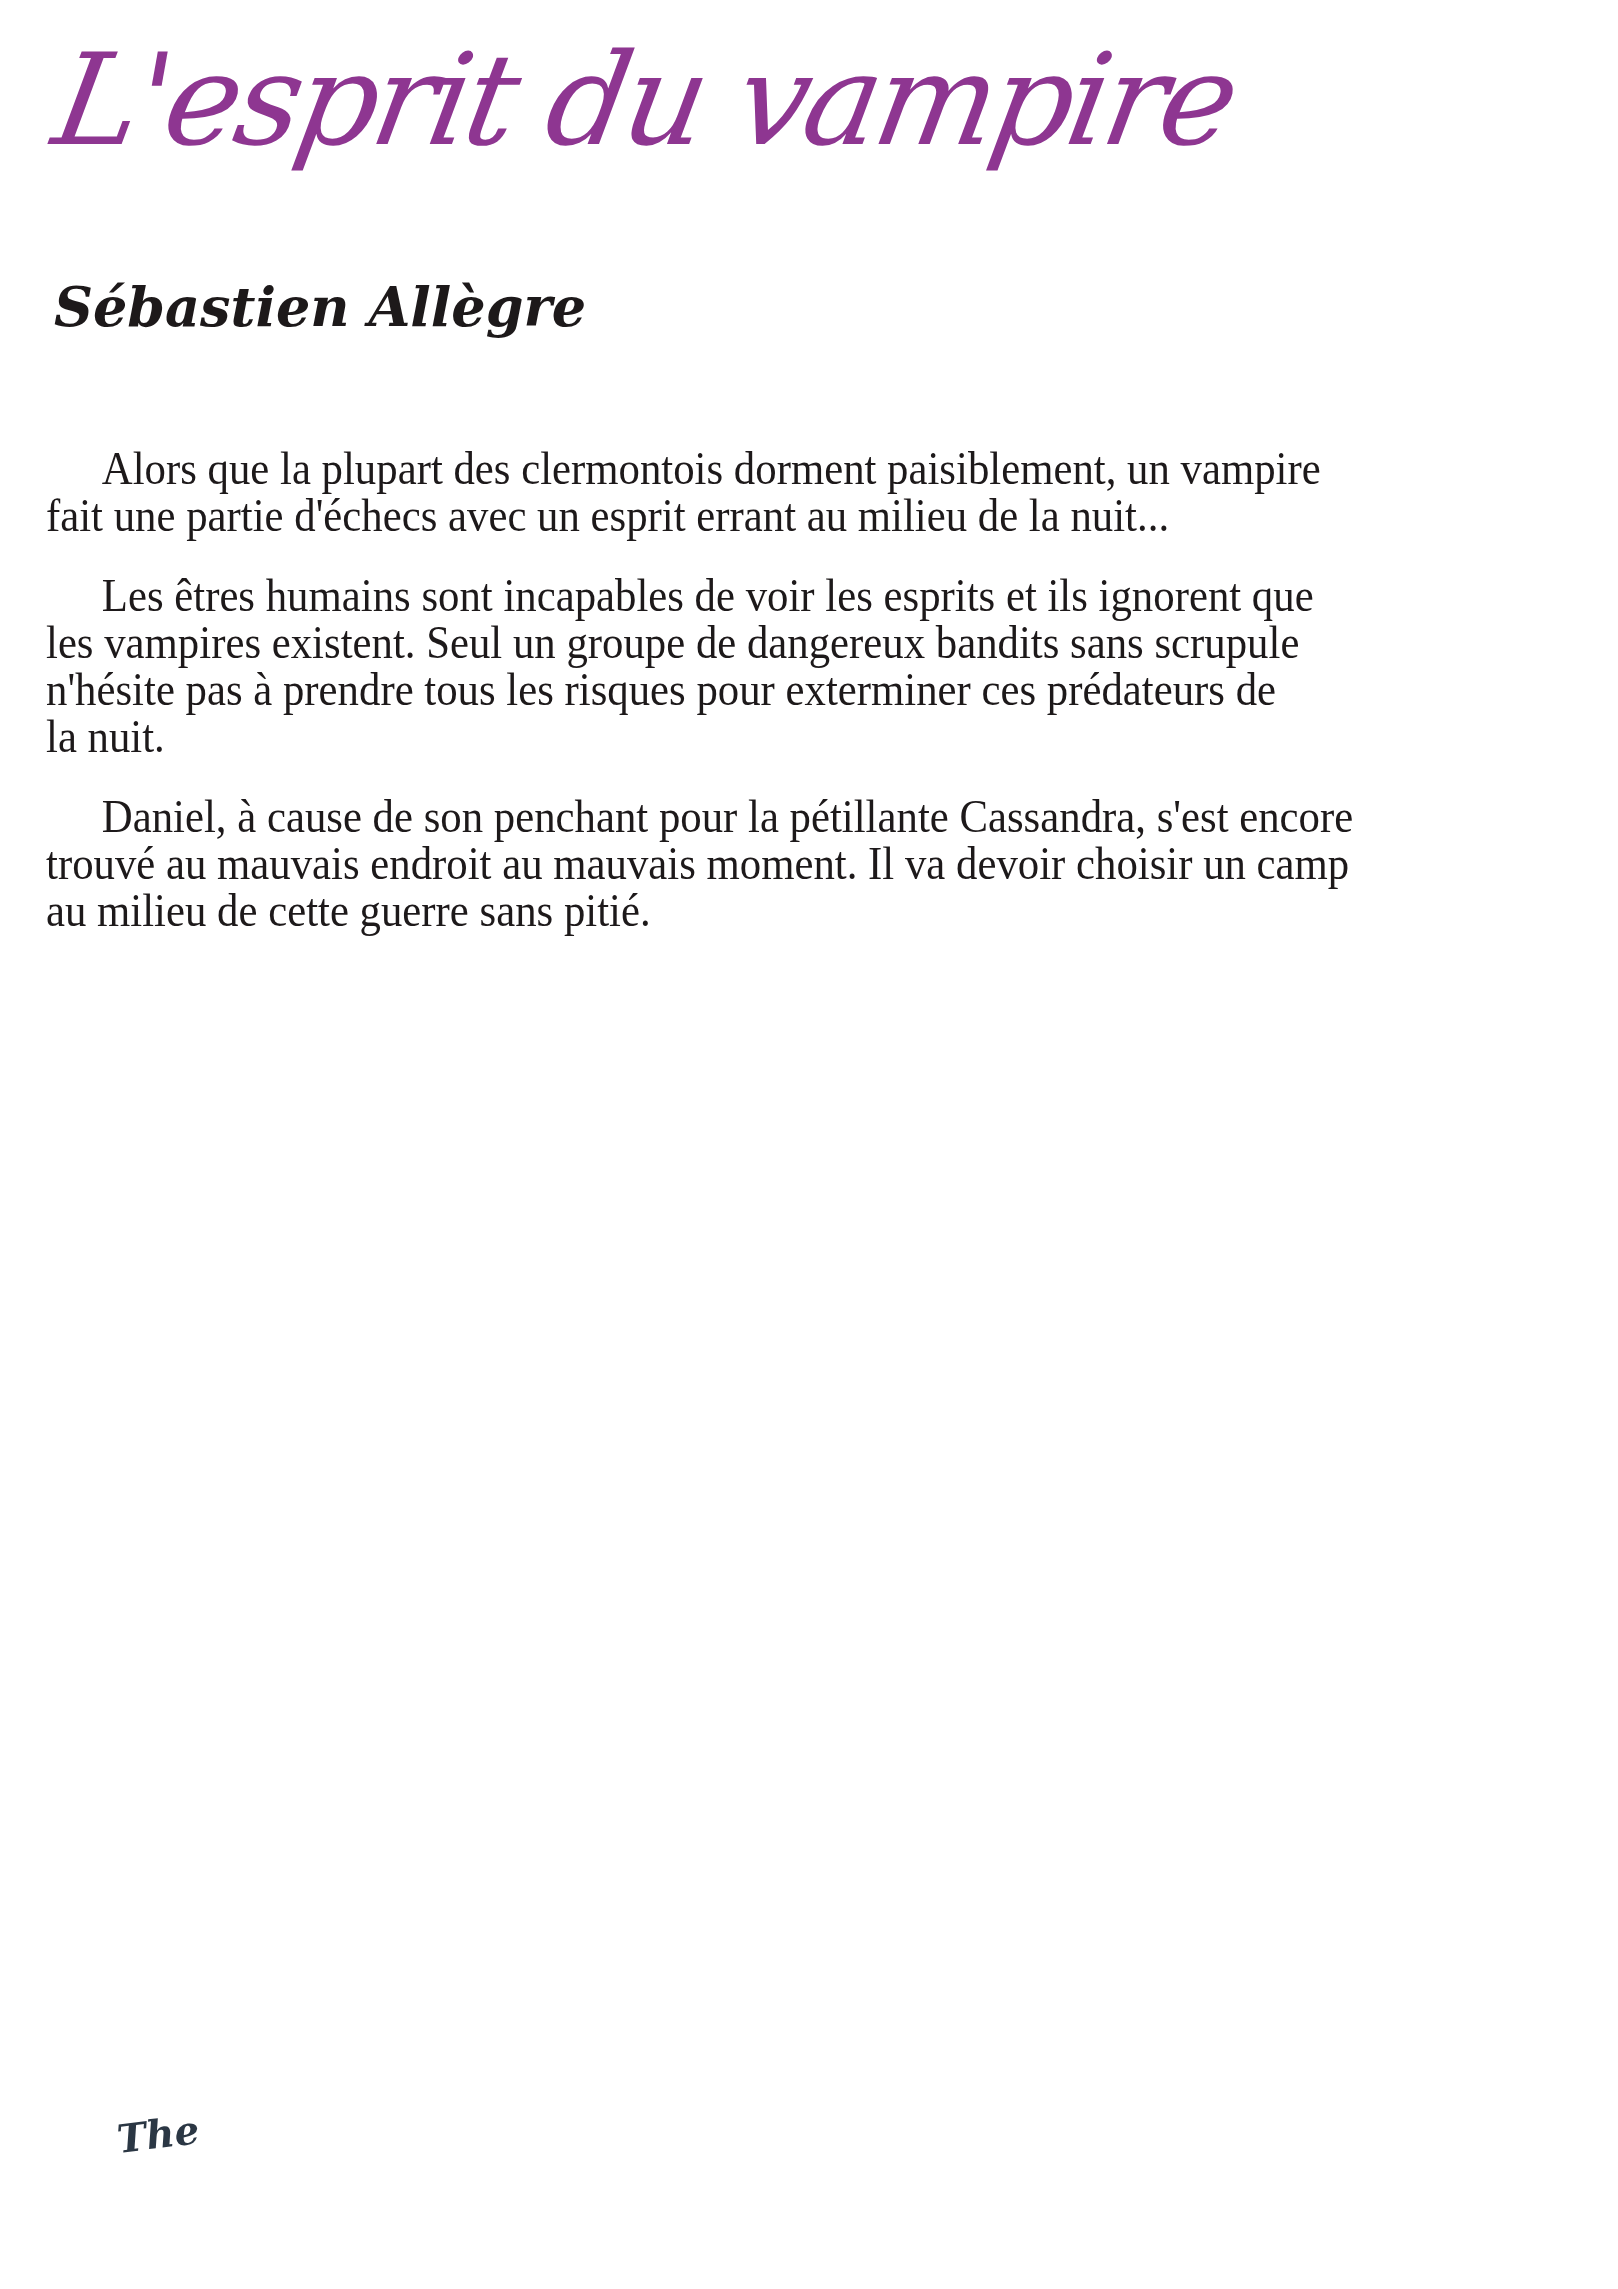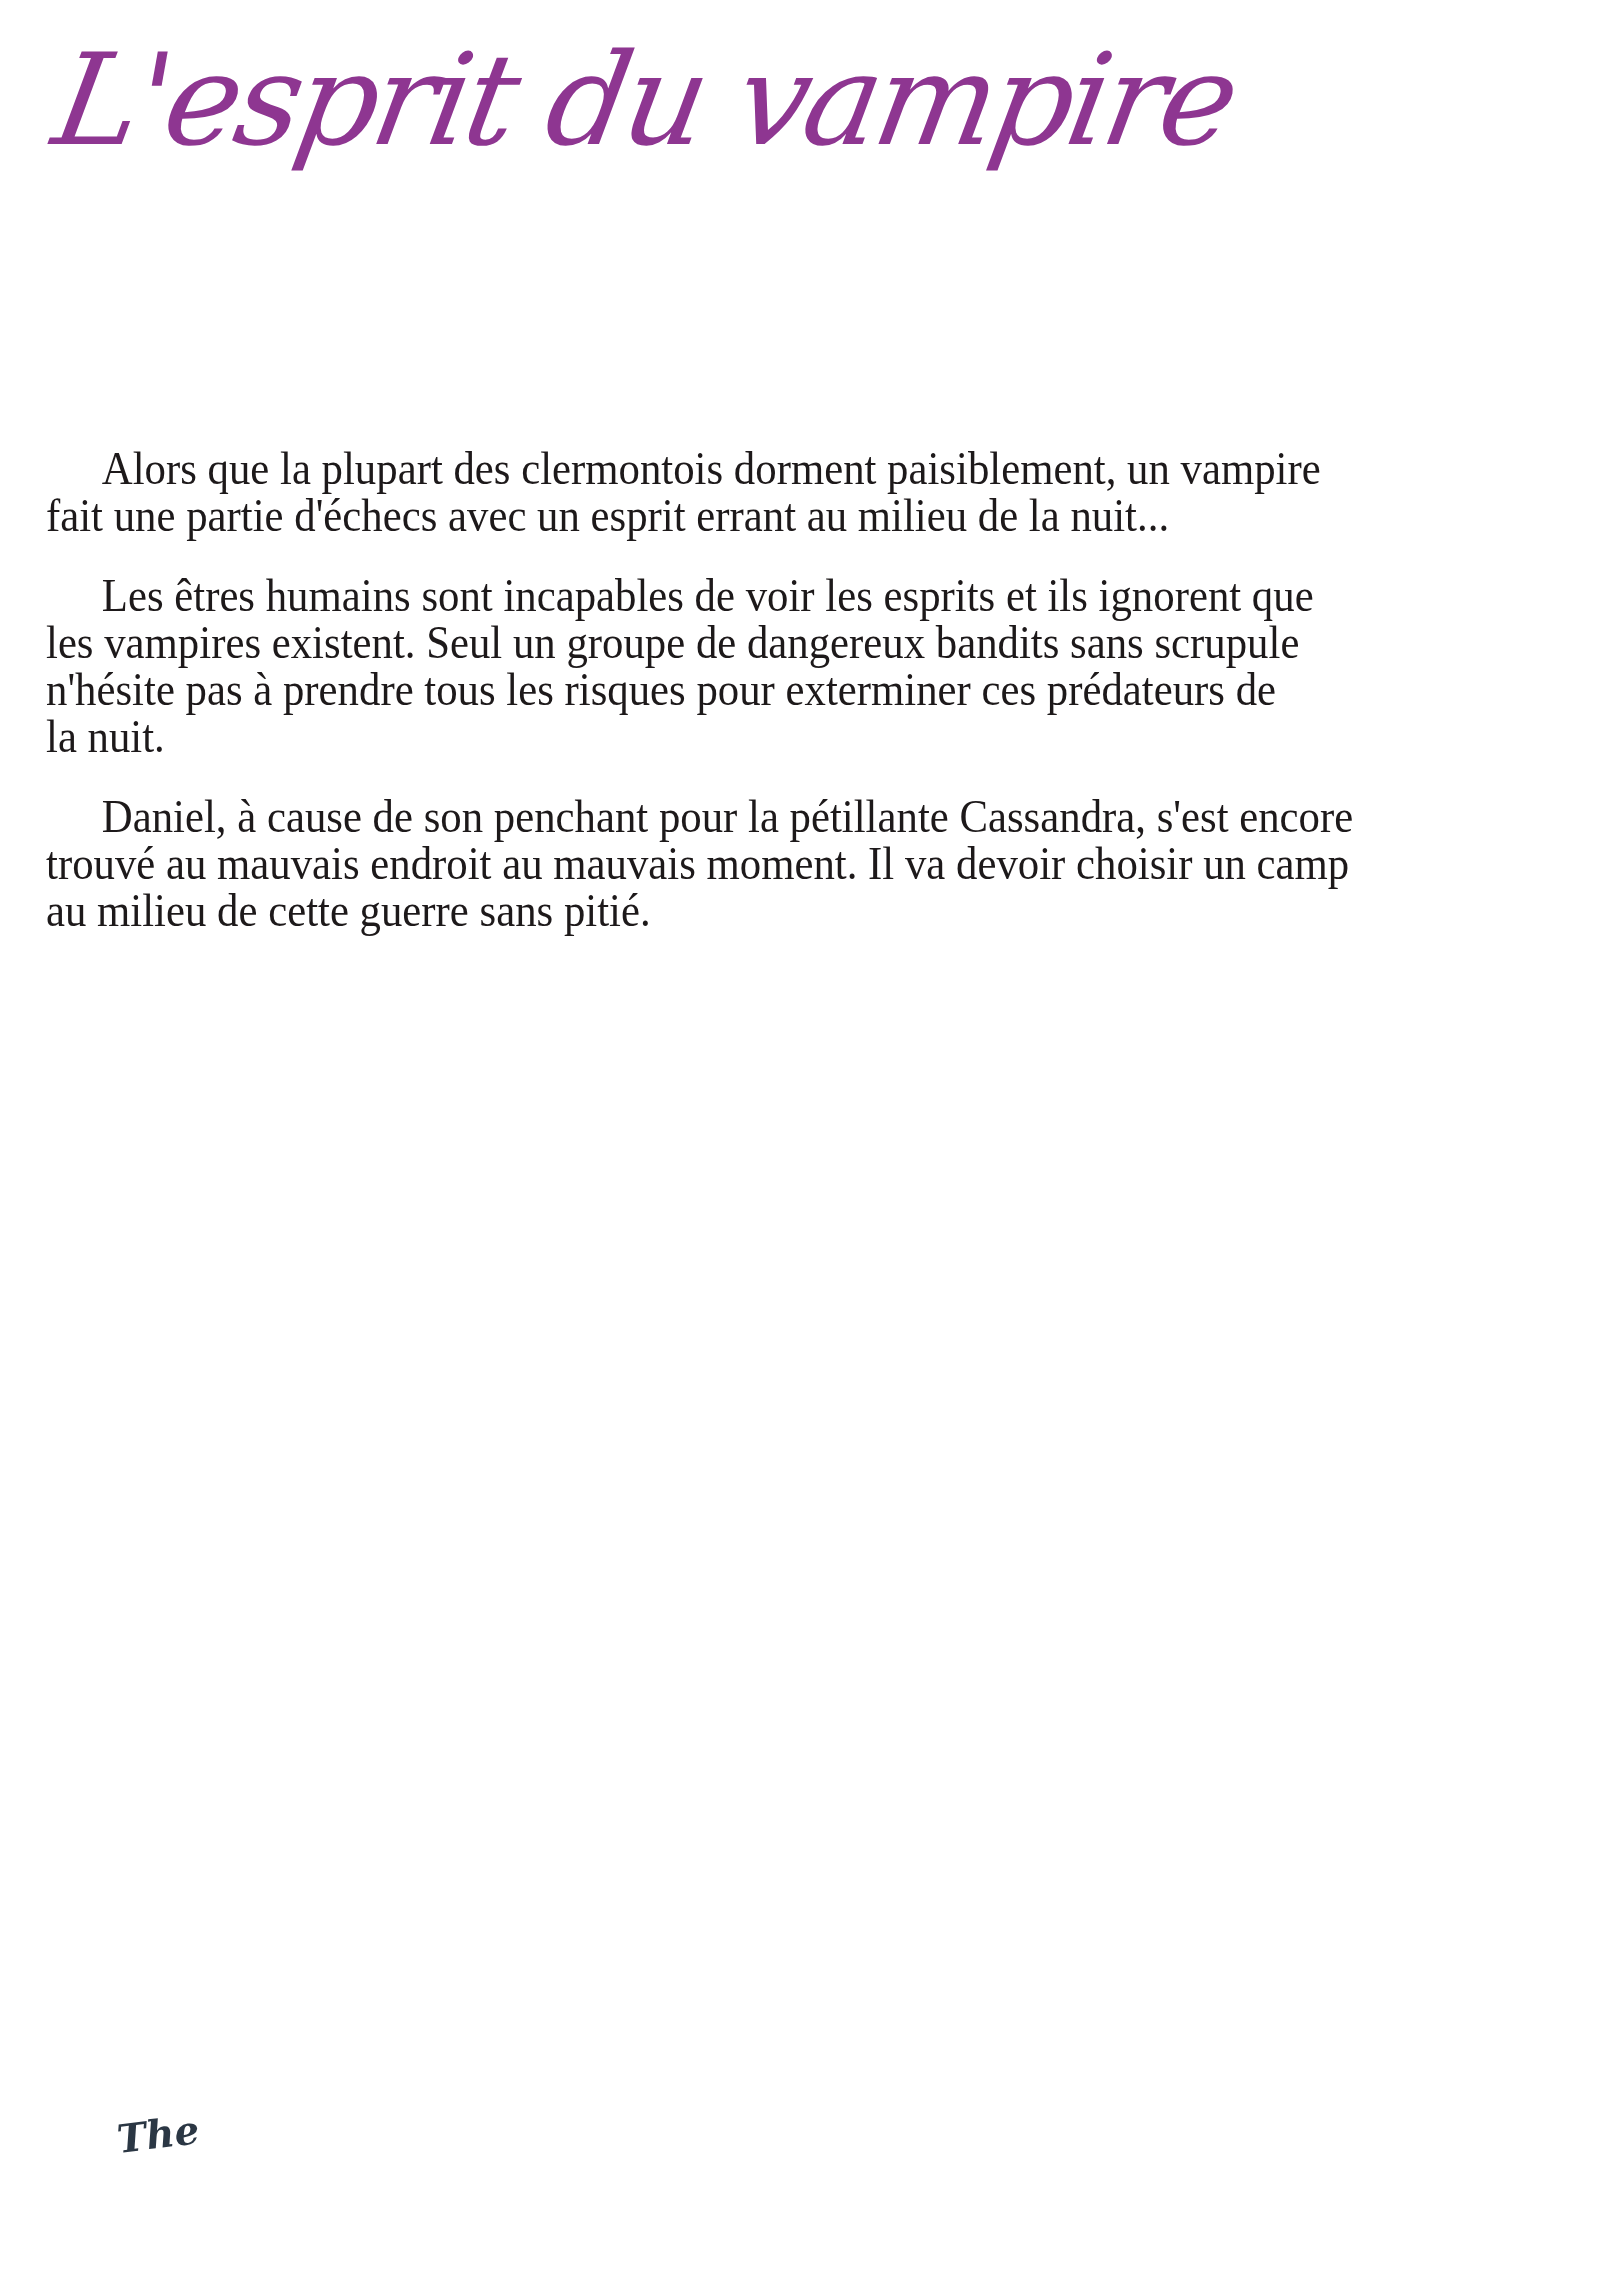--- a/index.html
+++ b/index.html
@@ -109,20 +109,21 @@
     color: var(--logo-navy, #2B3744);
   }
 </style>
 </head>
 <body>
 
 <div class="page">
 
   <h1 class="title">L'esprit du vampire</h1>
 
+  <h2 class="author">Sébastien Allègre</h2>
 
   <div class="synopsis">
     <p>
       <span class="line indent">Alors que la plupart des clermontois dorment paisiblement, un vampire</span>
       <span class="line">fait une partie d'échecs avec un esprit errant au milieu de la nuit...</span>
     </p>
     <p>
       <span class="line indent">Les êtres humains sont incapables de voir les esprits et ils ignorent que</span>
       <span class="line">les vampires existent. Seul un groupe de dangereux bandits sans scrupule</span>
       <span class="line">n'hésite pas à prendre tous les risques pour exterminer ces prédateurs de</span>

